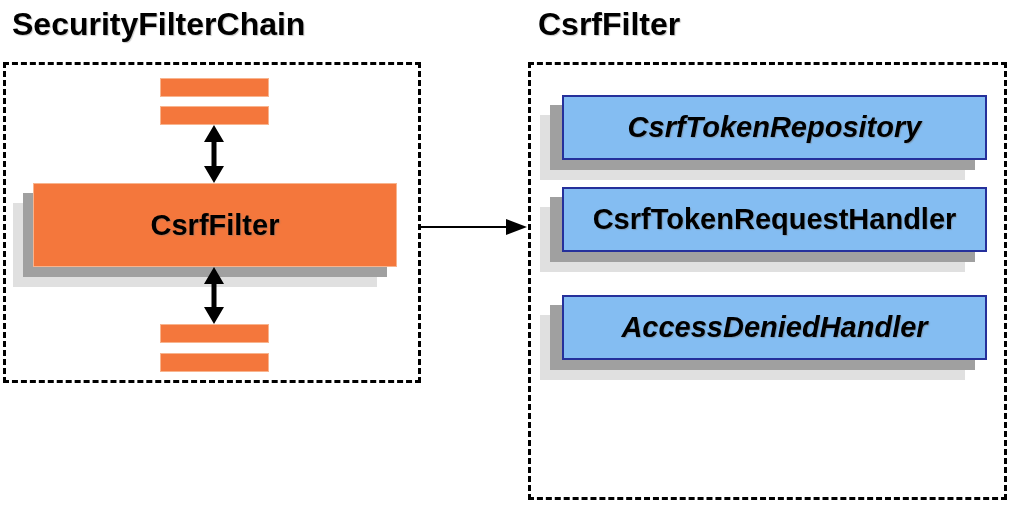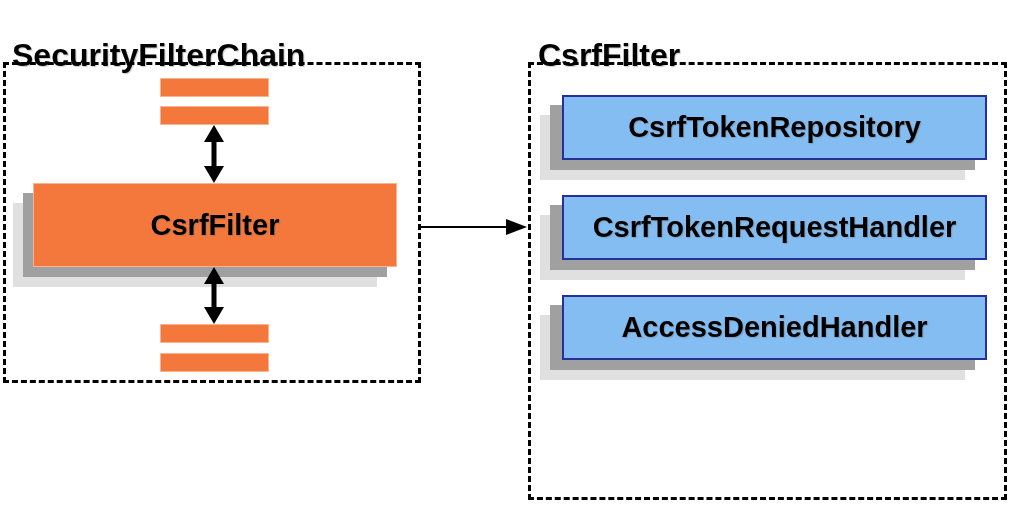--- a/index.html
+++ b/index.html
@@ -18,21 +18,20 @@
   }
   .title {
     position: absolute;
     top: 6px;
     font-size: 32px;
     font-weight: bold;
     letter-spacing: 0px;
     color: var(--text);
     text-shadow: 1px 1px 1px #c9c9c9;
     white-space: nowrap;
-    margin-top: 31px;
   }
   .title-left { left: 12px; }
   .title-right { left: 538px; }
 
   .dashed-box {
     position: absolute;
     border: 3px dashed #000000;
     background: transparent;
     box-sizing: border-box;
   }
@@ -134,27 +133,27 @@
     <div class="orange-bar" style="top:288px;"></div>
   </div>
 
   <svg class="arrow-svg" style="left:421px; top:218px;" width="106" height="18" viewBox="0 0 106 18">
     <line class="shaft" x1="0" y1="9" x2="87" y2="9" stroke-width="2"></line>
     <path d="M85 1 L106 9 L85 17 Z"></path>
   </svg>
 
   <div class="dashed-box right-box">
 
-    <div class="component-box" style="top:30px;">
+    <div class="component-box" style="top:30px;font-style:italic;">
       <span class="label">CsrfTokenRepository</span>
     </div>
 
-    <div class="component-box" style="top:130px;text-align:right;">
+    <div class="component-box" style="top:122px;text-align:right;">
       <span class="label">CsrfTokenRequestHandler</span>
     </div>
 
-    <div class="component-box" style="top:230px;">
+    <div class="component-box" style="top:230px;font-style:italic;">
       <span class="label">AccessDeniedHandler</span>
     </div>
 
   </div>
 
 </div>
 
 </body></html>

